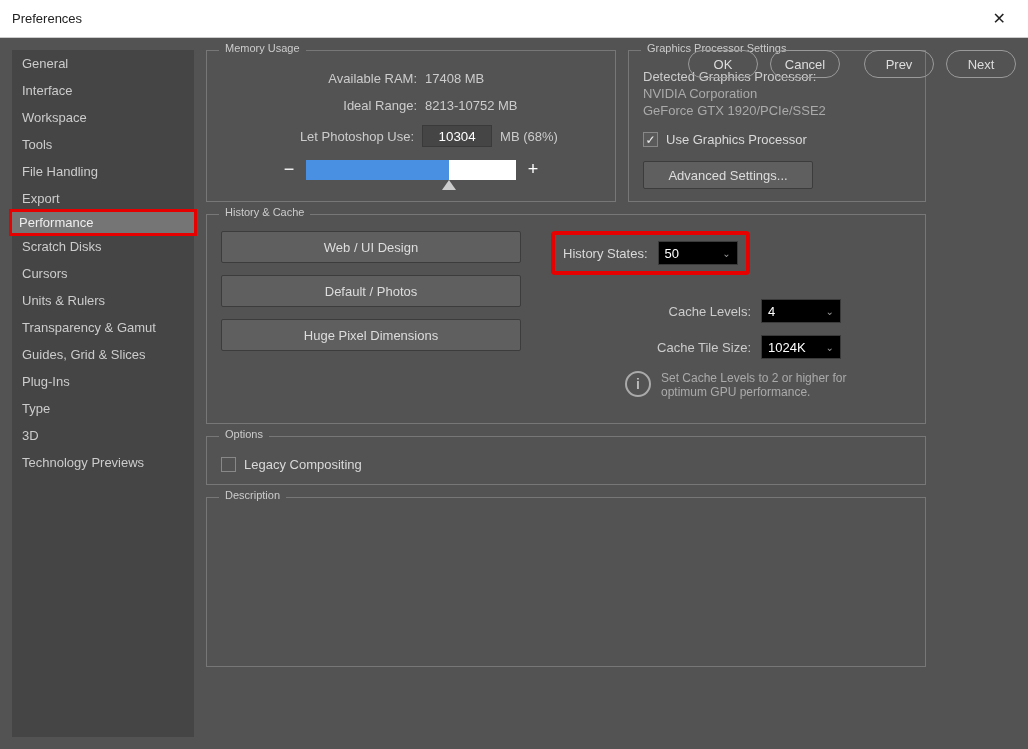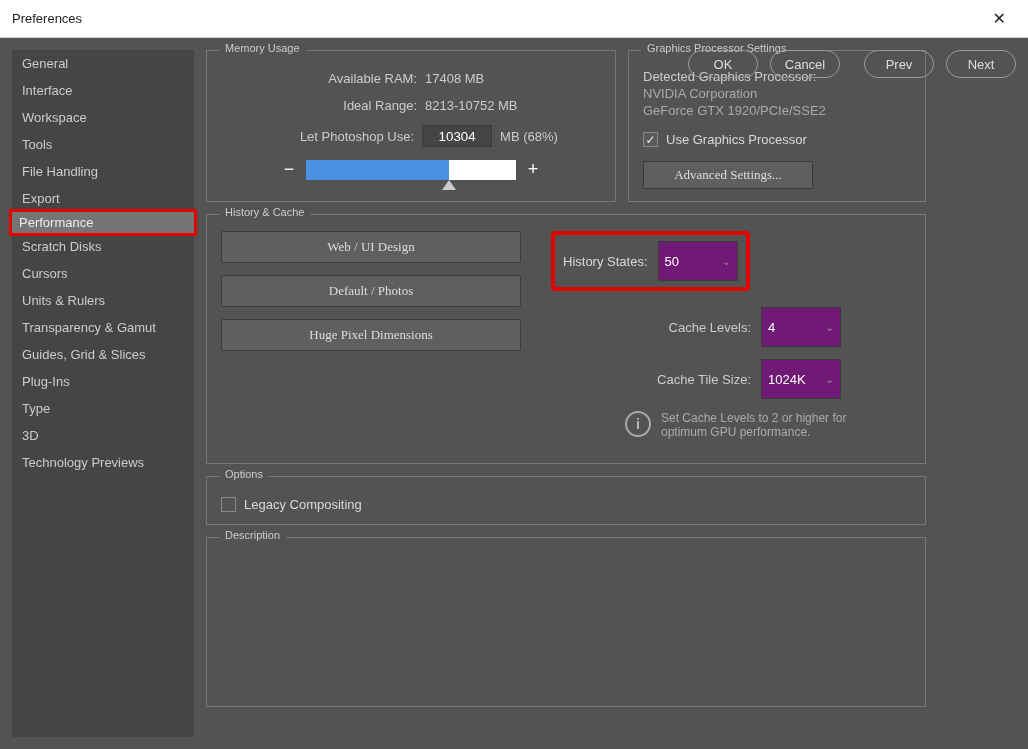--- a/index.html
+++ b/index.html
@@ -26,32 +26,32 @@
     .mem-row .value { color: #ccc; text-align: left; }
     .mem-input { width: 70px; height: 22px; background: #454545; border: 1px solid #3a3a3a; color: #fff; text-align: center; }
     .slider-row { display: flex; align-items: center; justify-content: center; gap: 8px; margin-top: 6px; }
     .minus, .plus { color: #fff; font-size: 18px; width: 18px; text-align: center; cursor: pointer; }
     .slider-track { width: 210px; height: 20px; background: #fff; position: relative; }
     .slider-fill { position: absolute; left: 0; top: 0; bottom: 0; width: 68%; background: #4a90e2; }
     .slider-thumb { position: absolute; top: 100%; left: 68%; transform: translateX(-50%); width: 0; height: 0; border-left: 7px solid transparent; border-right: 7px solid transparent; border-bottom: 10px solid #ccc; }
     .gpu .sub { font-size: 13px; color: #aaa; margin: 2px 0; }
     .gpu .check-row { display: flex; align-items: center; gap: 8px; margin-top: 14px; }
     .checkbox { width: 15px; height: 15px; background: #5a5a5a; border: 1px solid #888; display: inline-flex; align-items: center; justify-content: center; color: #eee; font-size: 12px; line-height: 1; }
-    .btn { background: #5f5f5f; border: 1px solid #3c3c3c; color: #ddd; height: 28px; display: inline-flex; align-items: center; justify-content: center; cursor: pointer; border-radius: 2px; font-family: Liberation Serif, serif; }
+    .btn { background: #5f5f5f; border: 1px solid #3c3c3c; color: #ddd; height: 28px; display: inline-flex; align-items: center; justify-content: center; cursor: pointer; border-radius: 2px; }
     .gpu .adv { margin-top: 14px; width: 170px; }
     .history-body { display: flex; gap: 30px; }
     .history-left { flex: 0 0 300px; }
     .history-left .hl-label { color: #bbb; margin-bottom: 12px; }
     .preset-btn { width: 300px; height: 32px; margin-bottom: 12px; }
     .history-right { flex: 1; }
     .hr-row { display: flex; align-items: center; gap: 10px; margin-bottom: 12px; justify-content: flex-end; }
     .hr-row .lbl { color: #ccc; text-align: right; }
-    .num-input { width: 80px; height: 40px; background: #701a75; border: 1px solid #3a3a3a; color: #fff; display: flex; align-items: center; justify-content: space-between; padding: 8px 6px; }
+    .num-input { width: 80px; height: 24px; background: #000000; border: 1px solid #3a3a3a; color: #fff; display: flex; align-items: center; justify-content: space-between; padding: 8px 6px; }
     .num-input .chev { font-size: 10px; color: #999; }
-    .hr-highlight { border: 4px solid #e60000; padding: 6px 8px; border-radius: 4px; margin-left: auto; margin-right: 58px; display: inline-flex; align-items: center; gap: 10px; margin-bottom: 16px; text-align: right; }
+    .hr-highlight { border: 4px solid #e60000; padding: 6px 8px; border-radius: 4px; margin-left: auto; margin-right: 58px; display: inline-flex; align-items: center; gap: 10px; margin-bottom: 24px; text-align: right; }
     .info-row { display: flex; gap: 10px; align-items: flex-start; margin-top: 6px; justify-content: flex-end; padding-right: 50px; }
     .info-icon { width: 26px; height: 26px; border: 2px solid #aaa; border-radius: 50%; display: flex; align-items: center; justify-content: center; color: #bbb; font-weight: bold; font-size: 14px; flex-shrink: 0; }
     .info-text { font-size: 12px; color: #aaa; max-width: 200px; }
     .opt-row { display: flex; align-items: center; gap: 8px; margin-top: 4px; }
     .opt-row .checkbox.empty { background: #535353; color: transparent; }
     .sidebuttons { position: absolute; top: 12px; right: 12px; display: flex; flex-direction: row; gap: 12px; }
     .pill { width: 70px; height: 28px; border: 1px solid #9a9a9a; border-radius: 14px; background: transparent; color: #ddd; display: flex; align-items: center; justify-content: center; cursor: pointer; font-size: 13px; }
     .sidebuttons .gap { height: 10px; }
   </style>
 </head>

